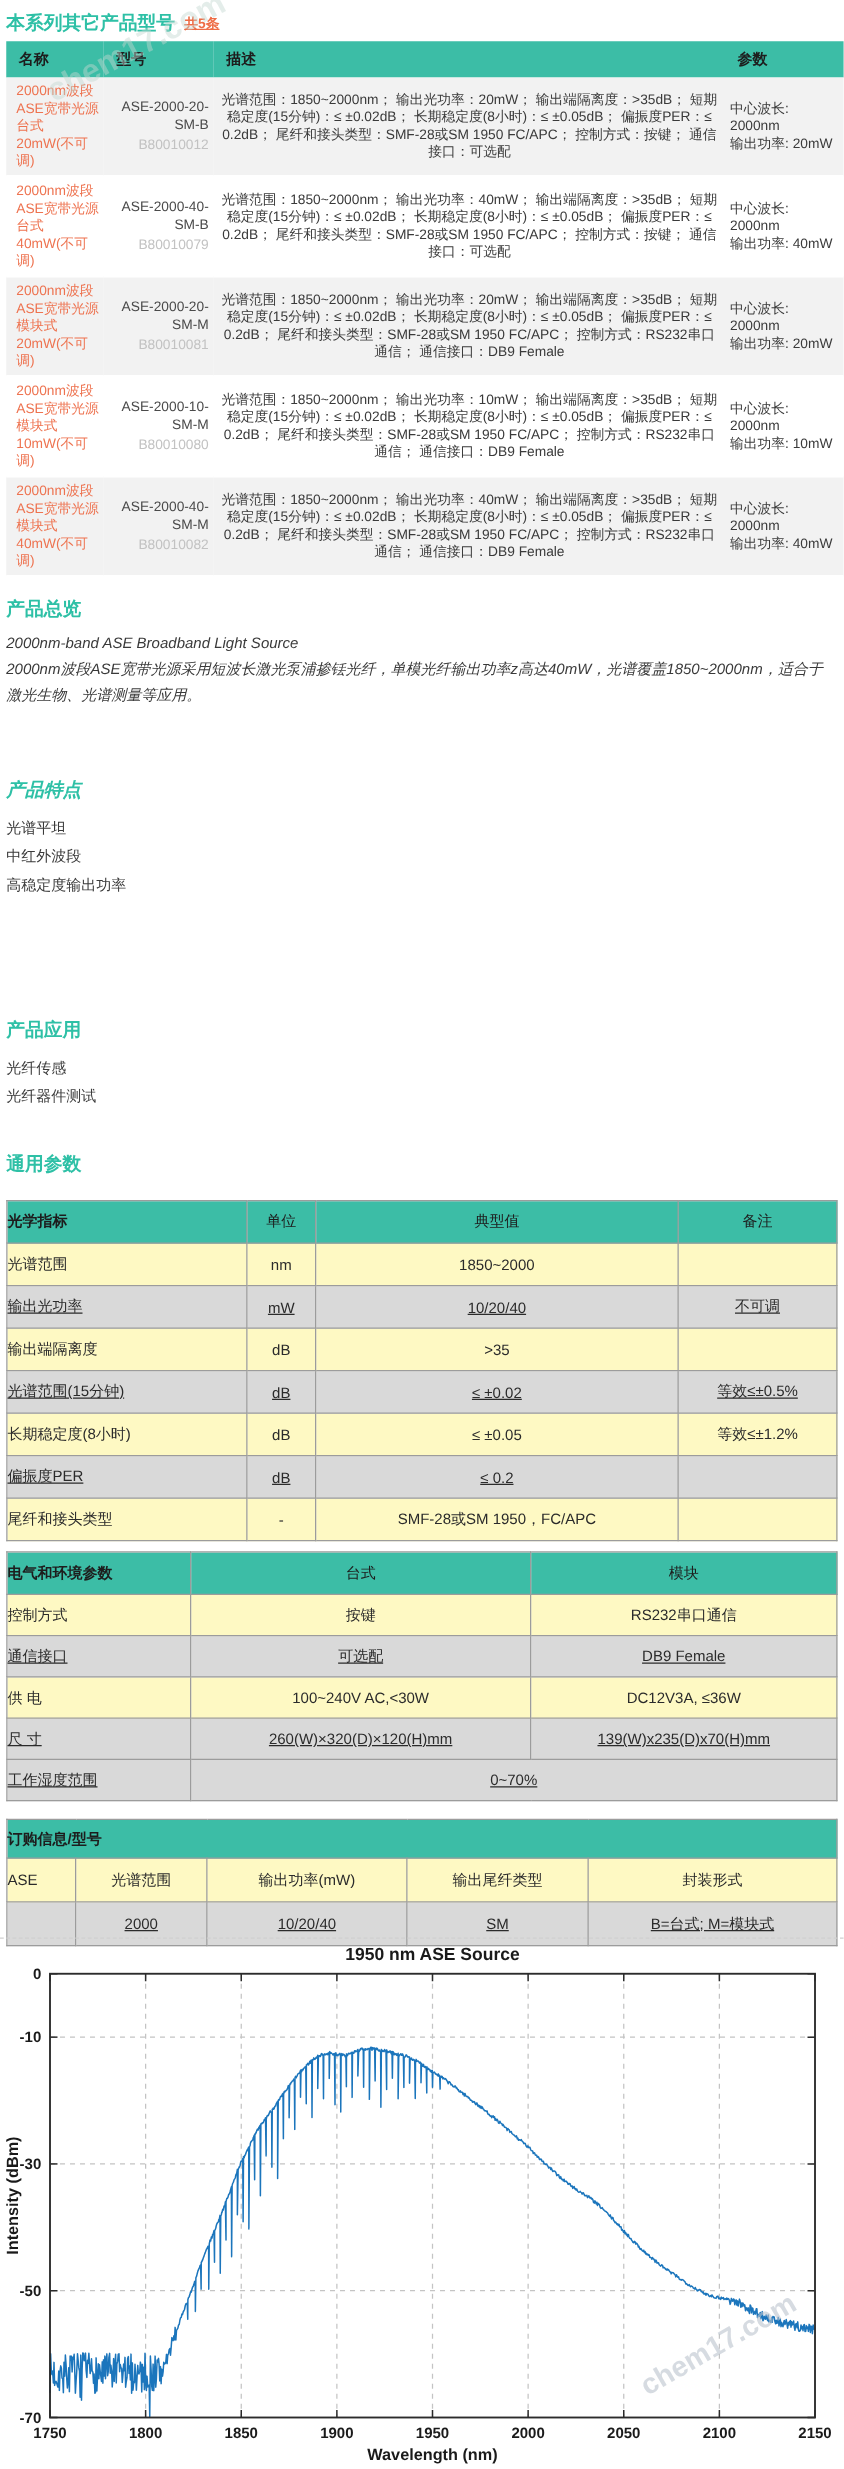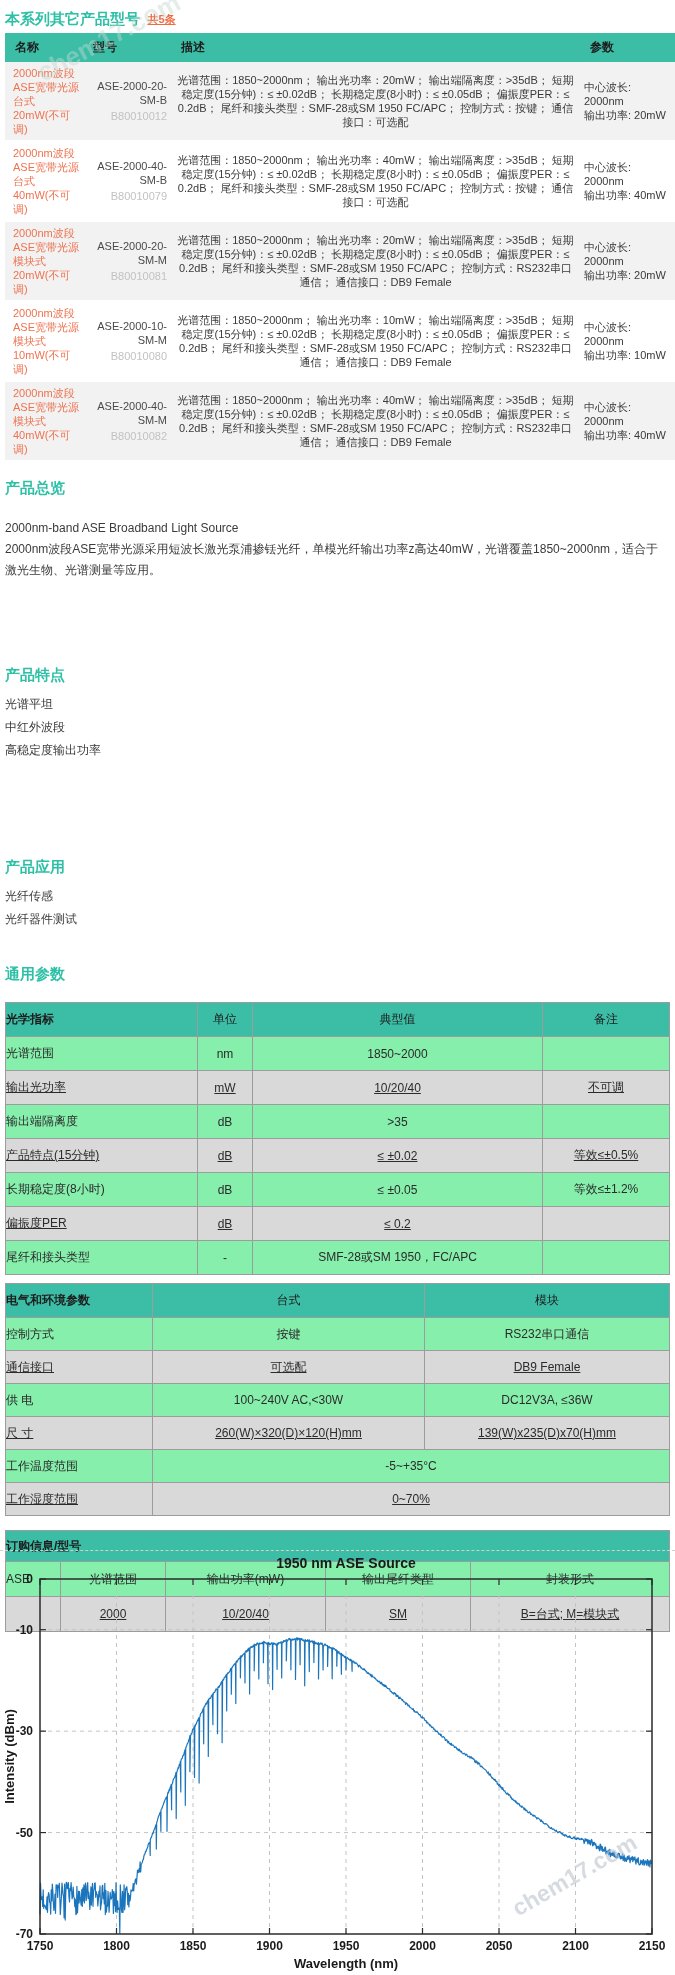--- a/index.html
+++ b/index.html
@@ -22,37 +22,37 @@
   .col-name{width:78px;} .col-model{width:88px;} .col-desc{width:409px;} .col-par{width:95px;}
   .c-name{color:#EE7350;text-align:left;padding-left:8px !important;cursor:pointer;}
   .c-model{text-align:right;color:#4a4a4a;}
   .c-model .code{color:#C2C2C2;margin-top:2px;}
   .c-desc{text-align:center;color:#3a3a3a;}
   .c-params{text-align:left;color:#3a3a3a;}
 
   
   .sec{color:#2EC0A6;font-size:15px;font-weight:bold;line-height:20px;}
   .sec-overview{margin-top:16px;}
-  .overview-text{margin-top:20px;font-size:12px;line-height:21px;color:#3a3a3a;}
-  .sec-features{margin-top:84px;}
+  .overview-text{margin-top:6px;font-size:12px;line-height:21px;color:#3a3a3a;font-style:italic;}
+  .sec-features{margin-top:56px;font-style:italic;}
   .sec-apps{margin-top:95px;}
   .feat-list{margin-top:8px;}
   .feat{font-size:12px;line-height:23px;color:#3a3a3a;}
   .sec-general{margin-top:33px;}
 
   
   .gtable{width:100%;border-collapse:collapse;font-size:12px;table-layout:fixed;}
   .gtable.optical{margin-top:18px;}
   .gtable.electric{margin-top:8px;}
   .gtable.order{margin-top:14px;}
   .gtable th,.gtable td{border:1px solid #9C9C9C;text-align:center;padding:0 4px;color:#2b2b2b;}
   .gtable th{background:#3CBDA6;font-weight:normal;height:33px;color:#1d1d1d;}
   .gtable th.left,.gtable td.left{text-align:left;padding-left:0;}
   .gtable th.bold{font-weight:bold;}
-  .gtable td{height:33px;background:#86efac;}
+  .gtable td{height:33px;background:#fef9c3;}
   .gtable tr.g-alt td{background:#D9D9D9;text-decoration:underline;}
   .electric td{height:32px;}
   .order th{height:30px;}
   .order td{height:34px;}
   .o-c0{width:55px;} .o-c1{width:105px;} .o-c2{width:160px;} .o-c3{width:145px;}
   .g-c0{width:192px;} .g-c1{width:55px;} .g-c2{width:290px;}
   .e-c0{width:147px;} .e-c1{width:272px;}
 
   
   .chart-block{position:absolute;left:0;top:1550px;width:675px;height:425px;
@@ -205,21 +205,21 @@
           <td>10/20/40</td>
           <td>不可调</td>
         </tr>
         <tr>
           <td class="left">输出端隔离度</td>
           <td>dB</td>
           <td>&gt;35</td>
           <td></td>
         </tr>
         <tr class="g-alt">
-          <td class="left">产品特点(15分钟)</td>
+          <td class="left">光谱范围(15分钟)</td>
           <td>dB</td>
           <td>≤ ±0.02</td>
           <td>等效≤±0.5%</td>
         </tr>
         <tr>
           <td class="left">长期稳定度(8小时)</td>
           <td>dB</td>
           <td>≤ ±0.05</td>
           <td>等效≤±1.2%</td>
         </tr>
@@ -264,24 +264,20 @@
         </tr>
         <tr>
           <td class="left">供 电</td>
           <td>100~240V AC,&lt;30W</td>
           <td>DC12V3A, ≤36W</td>
         </tr>
         <tr class="g-alt">
           <td class="left">尺 寸</td>
           <td>260(W)×320(D)×120(H)mm</td>
           <td>139(W)x235(D)x70(H)mm</td>
-        </tr>
-        <tr>
-          <td class="left">工作温度范围</td>
-          <td colspan="2">-5~+35°C</td>
         </tr>
         <tr class="g-alt">
           <td class="left">工作湿度范围</td>
           <td colspan="2">0~70%</td>
         </tr>
       </tbody>
   </table>
 
   <table class="gtable order">
     <colgroup>

